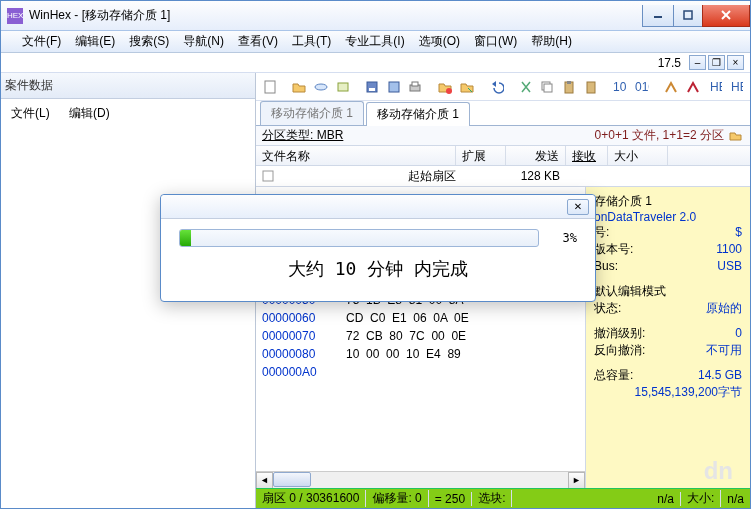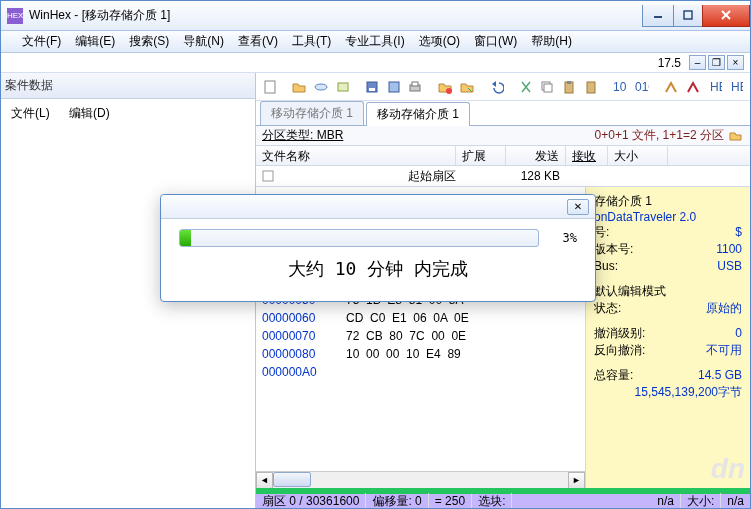--- a/index.html
+++ b/index.html
@@ -85,36 +85,36 @@
 .hexscroll .thumb { position:absolute; left:0; top:0; width:38px; height:15px; background:linear-gradient(#f3f6fc,#cddaf0); border:1px solid #8fa9cf; border-radius:2px; }
 
 
 .rinfo { width:165px; border-left:1px solid #cfd8e7; background:#fef9c3; padding:6px 8px; font-size:12px; overflow:hidden; }
 .rinfo .sec { margin-bottom:8px; }
 .rinfo .lbl { color:#000; }
 .rinfo .val { color:#0033cc; }
 .rinfo .row { display:flex; justify-content:space-between; line-height:17px; }
 
 
-.statusbar { height:20px; border-top:6px solid #22c55e; display:flex; align-items:center; background:#c4b5fd; font-size:12px; }
+.statusbar { height:20px; border-top:1px solid #22c55e; display:flex; align-items:center; background:#84cc16; font-size:12px; }
 .statusbar .cell { padding:0 6px; border-right:1px solid #d6dde9; }
 
 
 .progdlg { position:absolute; left:160px; top:194px; width:436px; height:108px; background:#fff; border:1px solid #5a8bc9; box-shadow:0 4px 18px rgba(0,0,0,.25); border-radius:4px; }
 .progdlg .phdr { height:24px; background:linear-gradient(#fdfdfe,#e7effb); border-bottom:1px solid #c3cee0; display:flex; align-items:center; justify-content:flex-end; padding:0 6px; border-radius:4px 4px 0 0; }
 .progdlg .pclose { width:22px; height:16px; border:1px solid #8aa8d0; background:linear-gradient(#f5f9ff,#dce8f9); display:flex; align-items:center; justify-content:center; font-size:10px; border-radius:2px; }
 .progdlg .pbody { padding:10px 18px 6px 18px; }
 .progbar-row { display:flex; align-items:center; gap:10px; }
 .progbar { flex:1; height:18px; border:1px solid #9db6d9; border-radius:3px; background:linear-gradient(#f7fafe,#e8eff9); overflow:hidden; position:relative; }
 .progfill { height:100%; width:3%; background:linear-gradient(#66e23a,#27a906); }
 .progpct { width:28px; text-align:right; color:#000; font-family:Consolas,monospace; }
 .progmsg { text-align:center; margin-top:10px; font-family:Consolas,"SimSun",monospace; font-size:18px; }
 
 
-.wm { position:absolute; right:6px; bottom:24px; color:#e5e5e5; font-size:28px; font-weight:bold; font-style:italic; pointer-events:none; }
+.wm { position:absolute; right:18px; bottom:24px; color:#e5e5e5; font-size:24px; font-weight:bold; pointer-events:none; }
 </style>
 </head>
 <body>
 
 <div class="window">
 
   <div class="titlebar">
     <div class="icon">HEX</div>
     <div class="title">WinHex - [移动存储介质 1]</div>
     <div class="winbtns">

